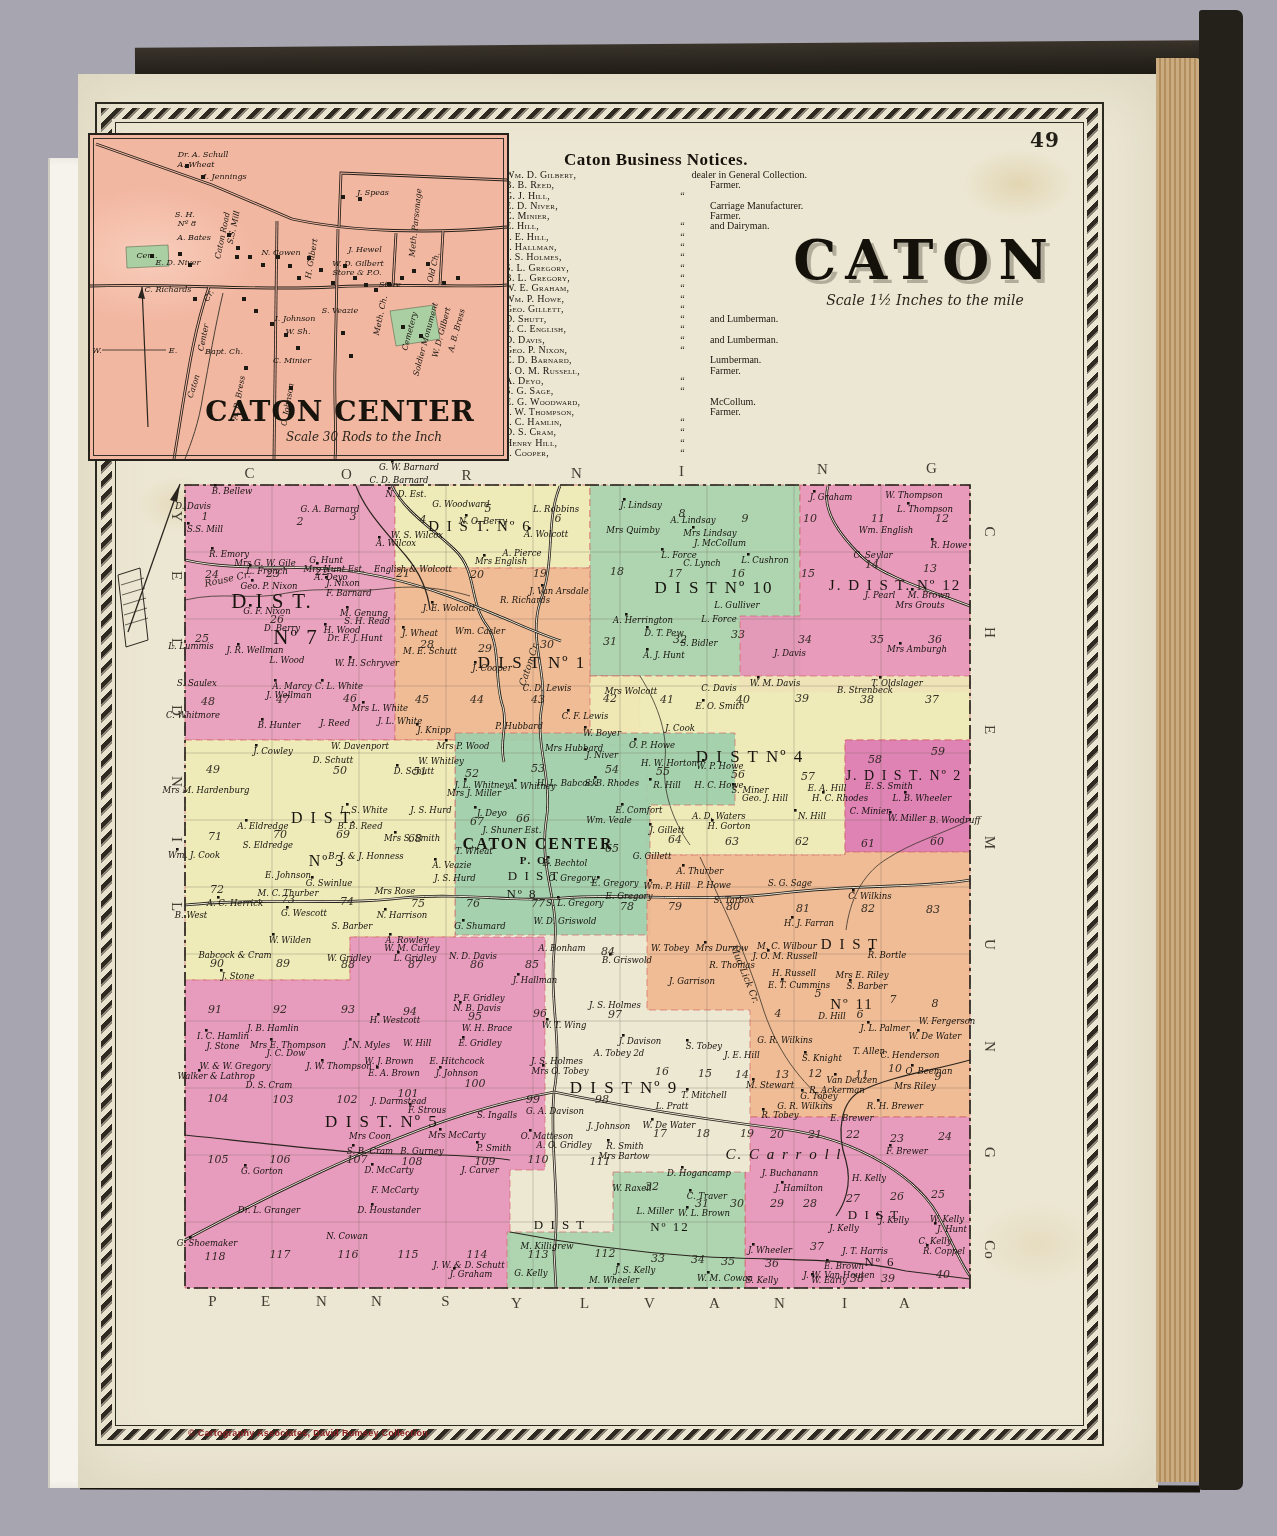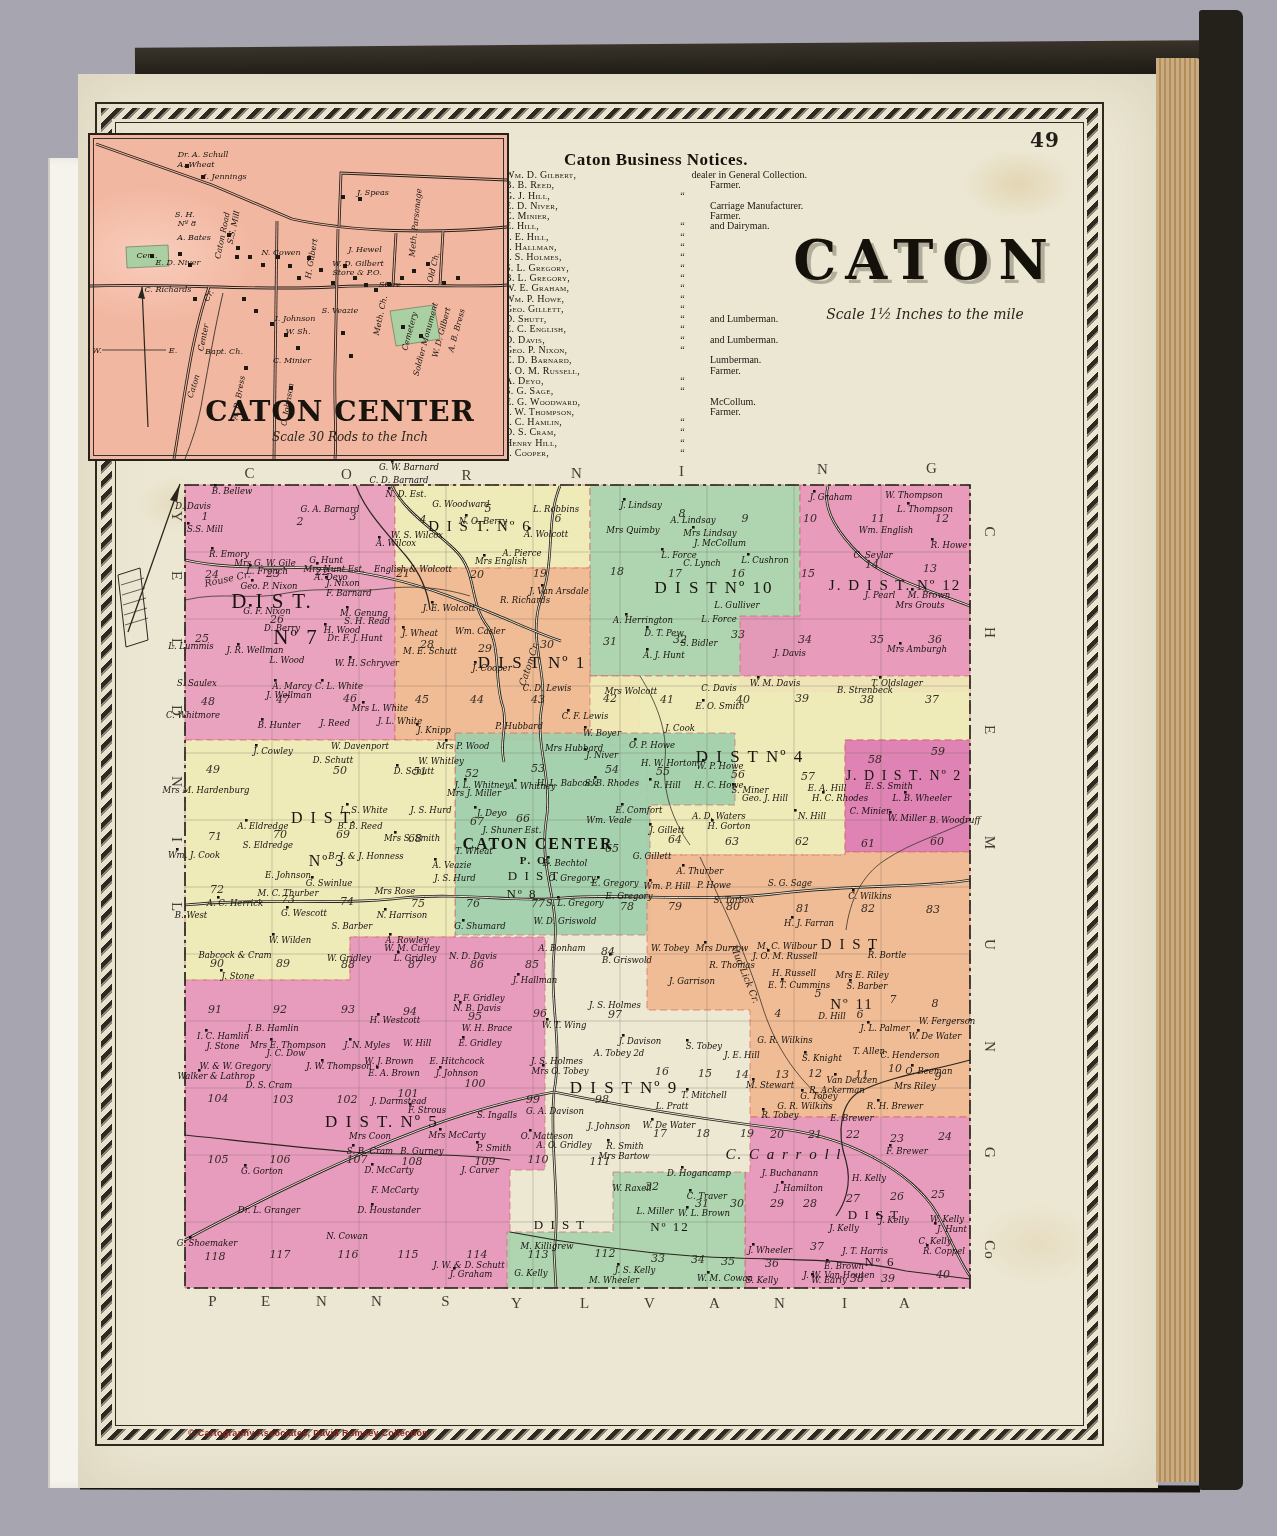--- a/index.html
+++ b/index.html
@@ -21,28 +21,28 @@
   .frame .innerline{position:absolute;left:18px;top:18px;right:18px;bottom:18px;border:1.5px solid #2c2921}
   .pageno{position:absolute;left:952px;top:54px;font:bold 20px "DejaVu Serif",serif;color:#23201a;letter-spacing:1px}
   .notices{position:absolute;left:427px;top:76px;width:302px;color:#1b1710}
   .notices-title{font:bold 17px "Liberation Serif",serif;text-align:center;letter-spacing:.5px;margin-bottom:0;color:#16120c}
   .notice{display:flex;font-size:10px;line-height:10.3px;white-space:nowrap}
   .notice .nn{width:150px;font-variant:small-caps;letter-spacing:.3px}
   .notice .nd{width:55px;text-align:center}
   .notice .nx{flex:1}
   .maintitle{position:absolute;left:697px;top:154px;width:300px;text-align:center}
   .caton{font:bold 54px "DejaVu Serif",serif;letter-spacing:9px;color:#14110b;text-shadow:4px 4px 0 rgba(55,48,36,.32)}
-  .mscale{margin-top:14px;font:italic 14px "DejaVu Serif",serif;color:#2a251c}
+  .mscale{margin-top:0;font:italic 14px "DejaVu Serif",serif;color:#2a251c}
   .inset{position:absolute;left:10px;top:59px;width:417px;height:324px;background:
     radial-gradient(ellipse 140px 90px at 60px 120px,#f8cdbc 0%,rgba(248,205,188,0) 75%),
     #f2b7a1;border:2.5px solid #26221b}
   .inset::after{content:"";position:absolute;left:3px;top:3px;right:3px;bottom:3px;border:1px solid #36302a;pointer-events:none}
   .inset svg{position:absolute;left:0;top:0;width:100%;height:100%}
   .inset-title{position:absolute;left:100px;top:260px;width:300px;text-align:center;font:bold 28px "DejaVu Serif",serif;letter-spacing:1px;color:#17130d}
-  .inset-scale{position:absolute;left:130px;top:295px;width:260px;text-align:center;font:italic 12px "DejaVu Serif",serif;color:#2a251c}
+  .inset-scale{position:absolute;left:144px;top:295px;width:260px;text-align:center;font:italic 12px "DejaVu Serif",serif;color:#2a251c}
   #map-svg{position:absolute;left:0;top:0;pointer-events:none}
   .footer{position:absolute;left:188px;top:1428px;font:bold 9px "Liberation Sans",sans-serif;color:#8b1f1f;letter-spacing:.3px}
   
   text{fill:#1c1812}
   .grid{stroke:#6b6254;stroke-width:.6;opacity:.5}
   .road{fill:none;stroke:#231f1a;stroke-width:2.6}
   .roadcore{fill:none;stroke:#ece7d3;stroke-width:1}
   .roadthin{fill:none;stroke:#2a251e;stroke-width:1.2}
   .creekline{fill:none;stroke:#3a332a;stroke-width:1;opacity:.8}
   .mapborder{fill:none;stroke:#1f1c17;stroke-width:1.6;stroke-dasharray:14 4 3 4}

